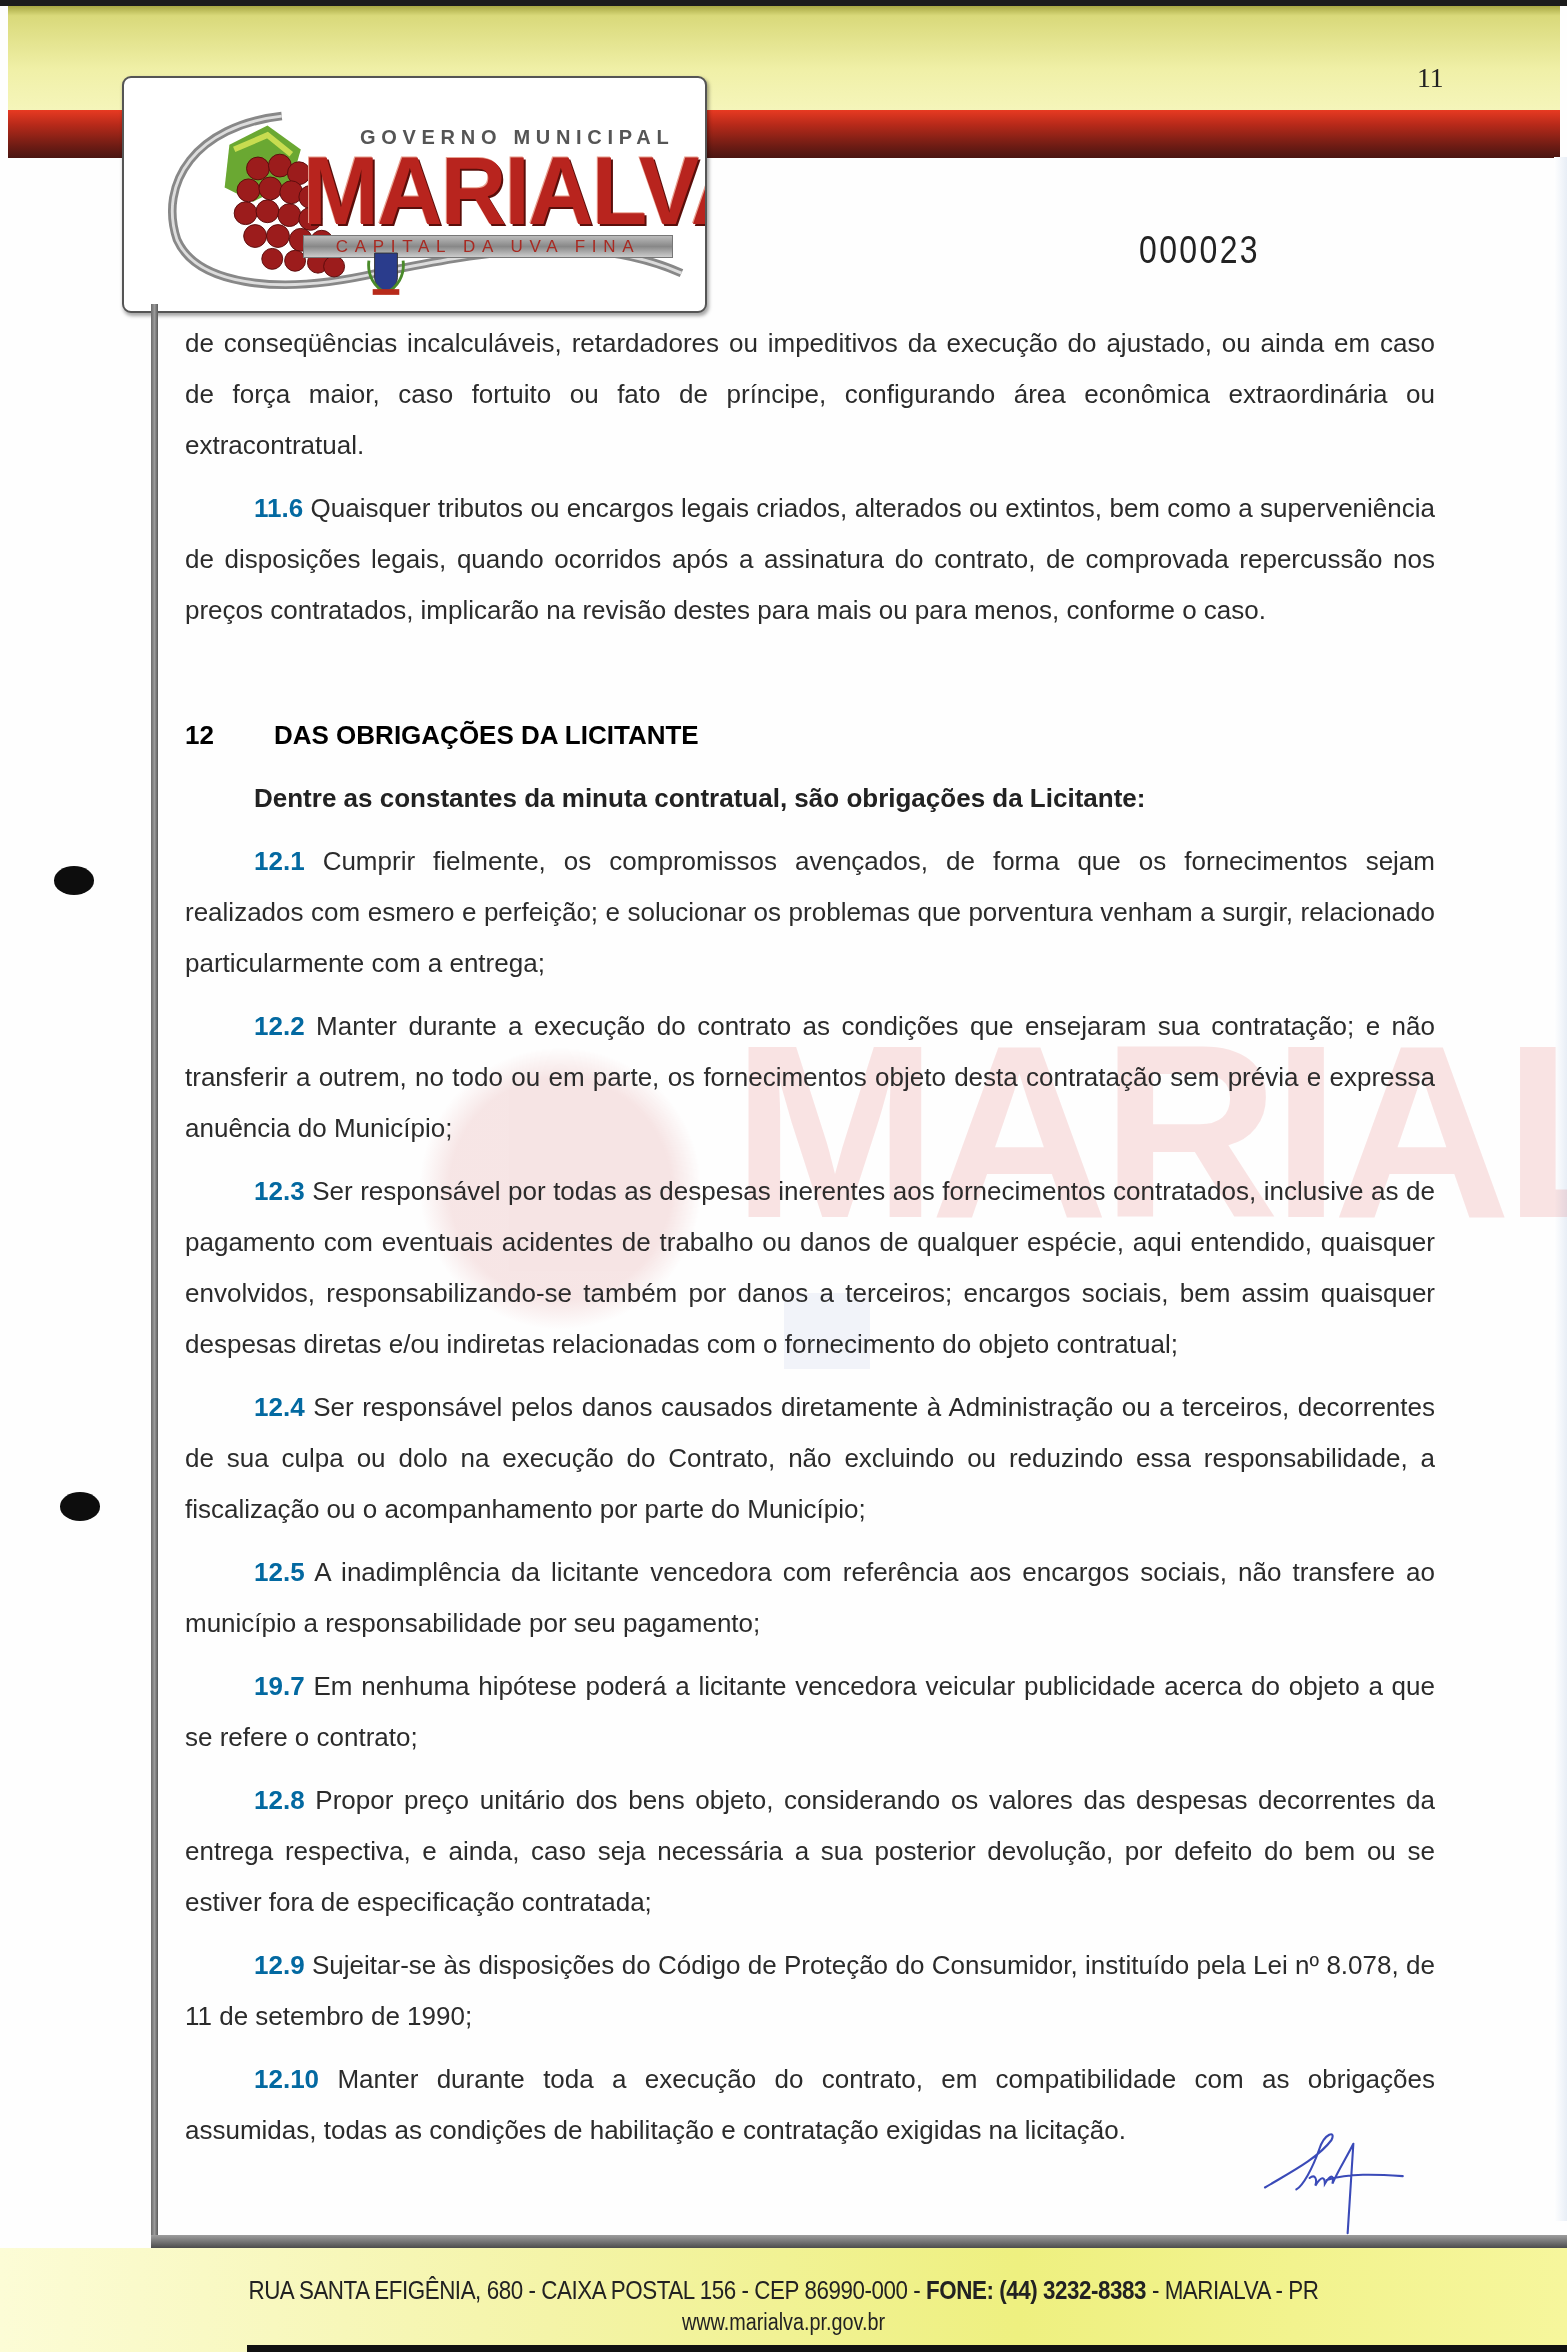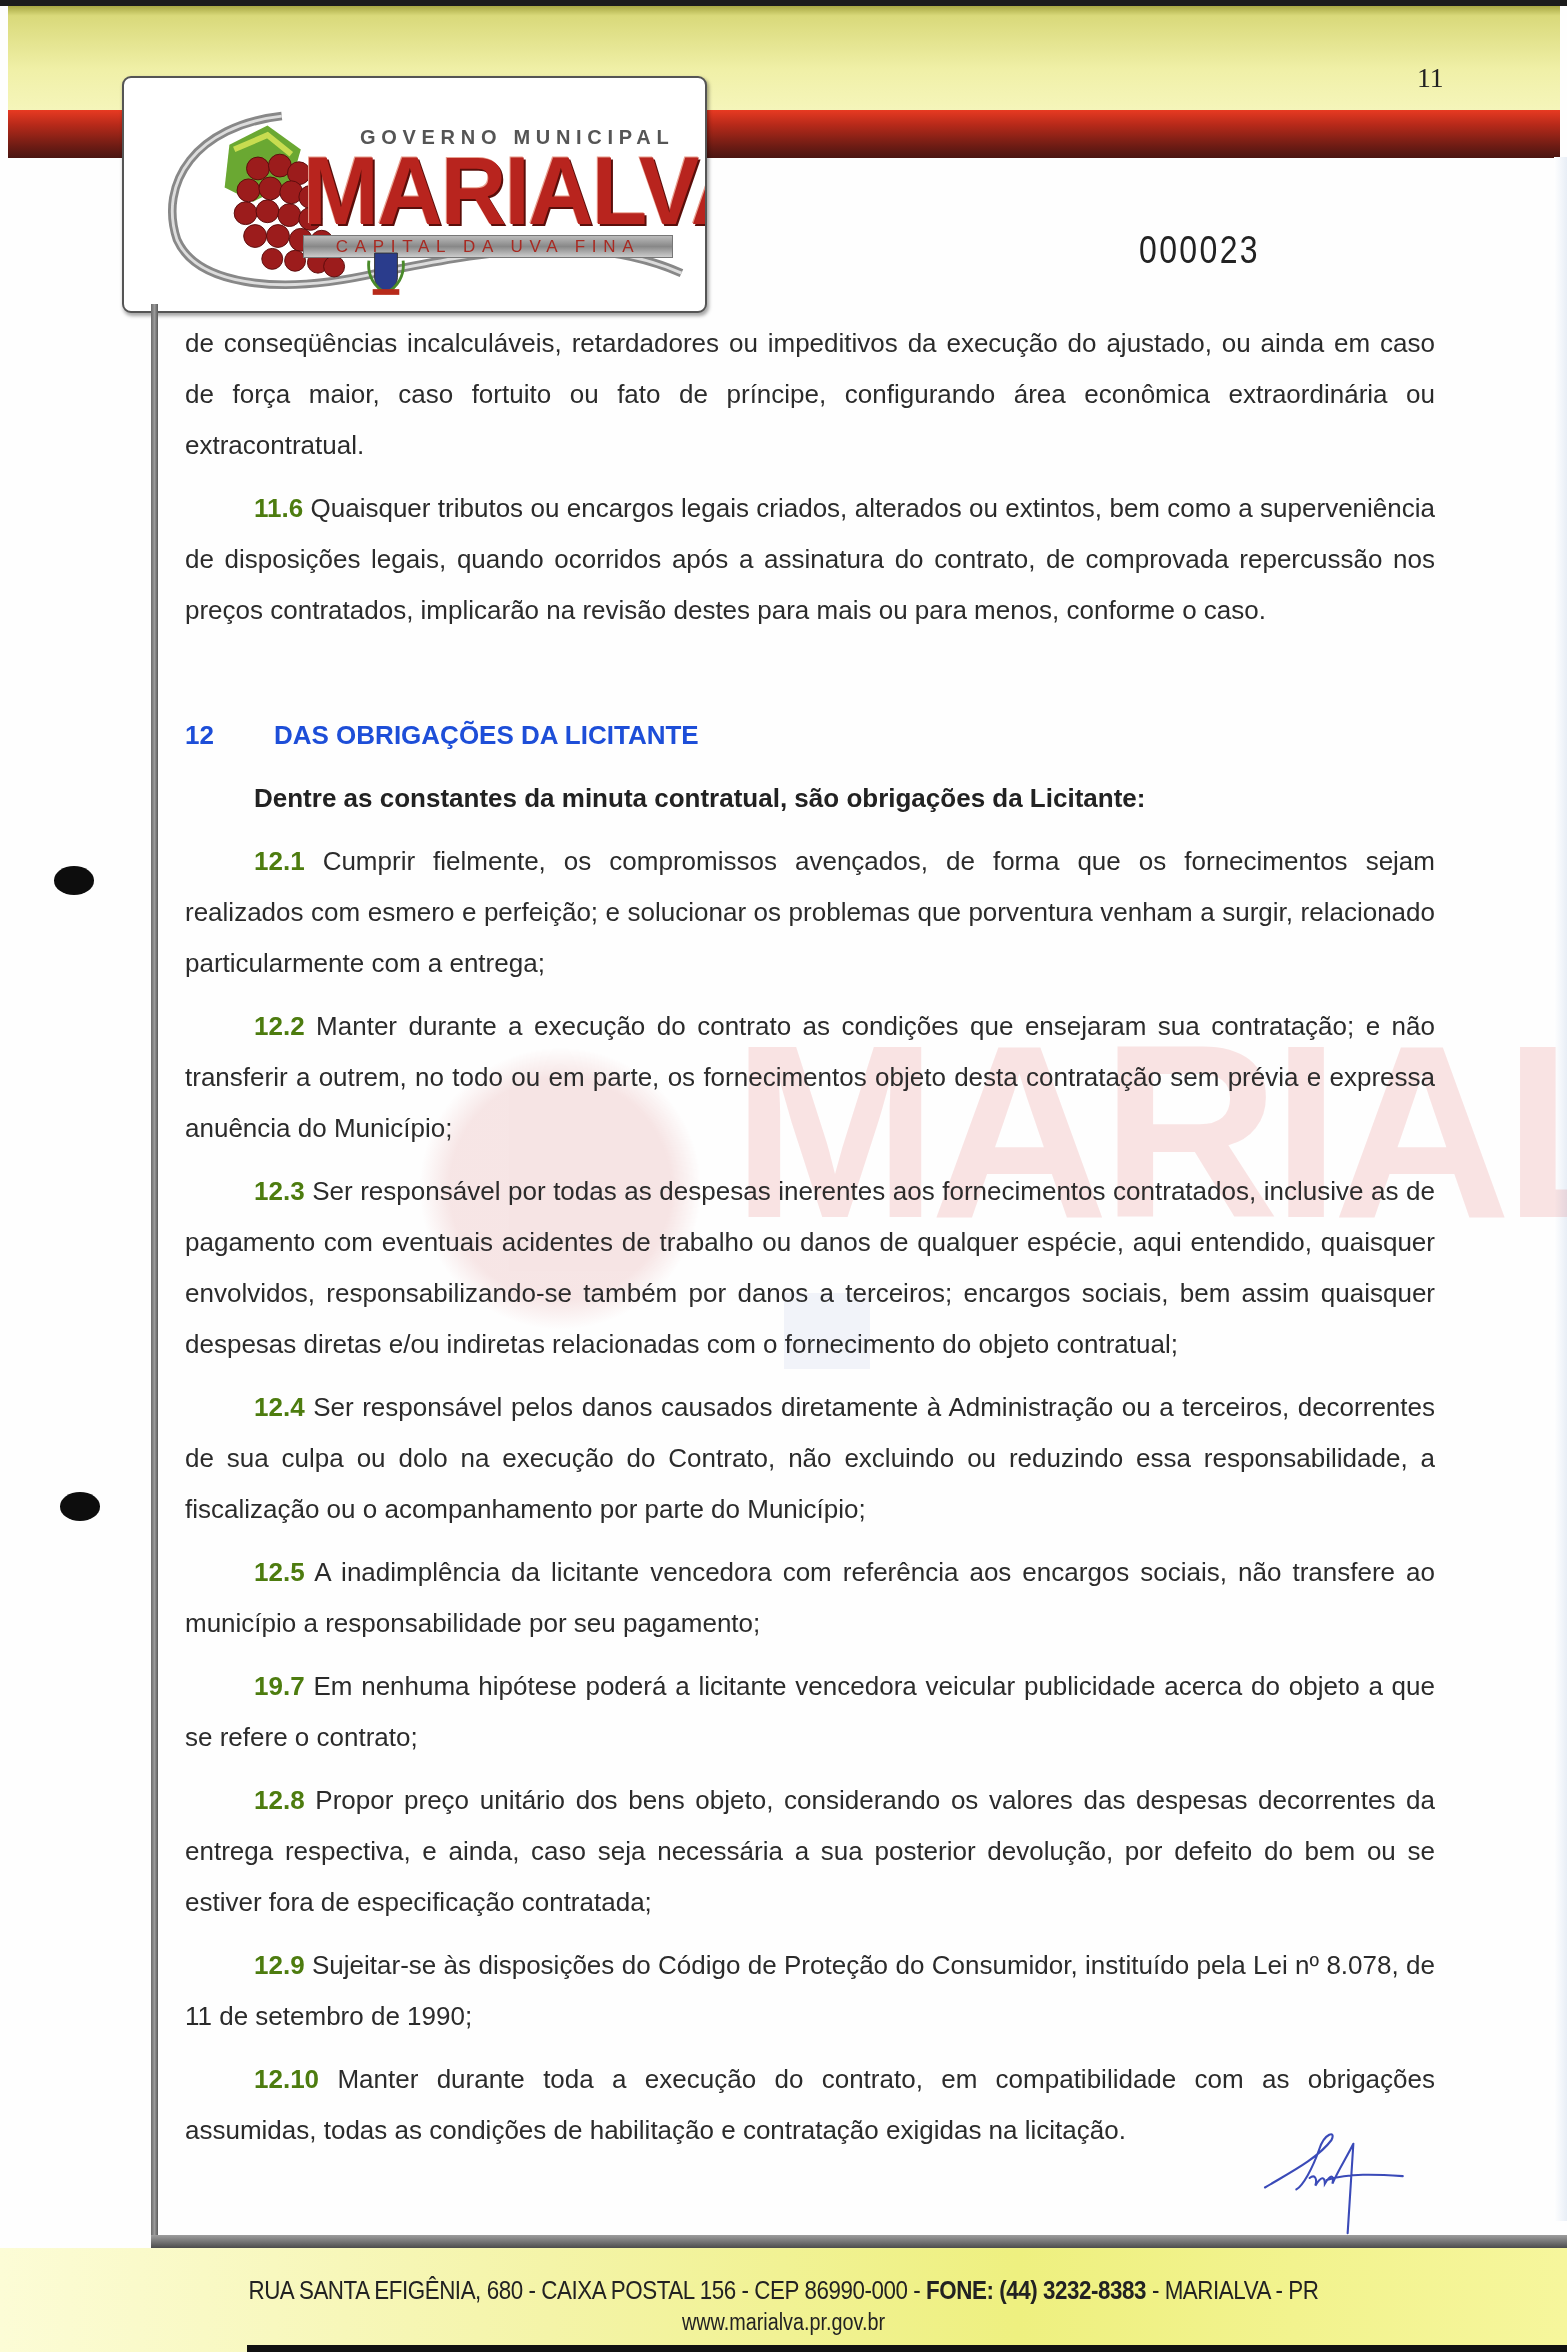--- a/index.html
+++ b/index.html
@@ -92,24 +92,24 @@
     background:#5070c0; opacity: 0.6;
   }
   
   .content {
     position:absolute; left: 173px; top: 306px; width: 1274px;
     font-size: 26px; line-height: 51px; color: #2b2b2b;
     text-align: justify;
   }
   .content p { margin: 12px; }
   .indent { text-indent: 69px; }
-  .num { font-weight: bold; color:#4d7c0f; }
+  .num { font-weight: bold; color:#0369a1; }
   .spacer { height: 50px; }
   .heading {
-    font-weight: bold; font-size: 26px; color:#1d4ed8;
+    font-weight: bold; font-size: 26px; color:#000000;
   }
   .heading .hnum { display:inline-block; width: 89px; }
   .subheading { font-weight: bold; padding-left: 69px; color:#222; }
   .signature {
     position:absolute; left: 1260px; top: 2121px; width: 162px; height: 114px;
   }
   
   .footer-band {
     position:absolute; left: 0; top: 2248px; width: 1567px; height: 104px;
     background: linear-gradient(90deg, #fcfcd6 0%, #f4f4a8 35%, #eef080 65%, #f6f69c 100%);

